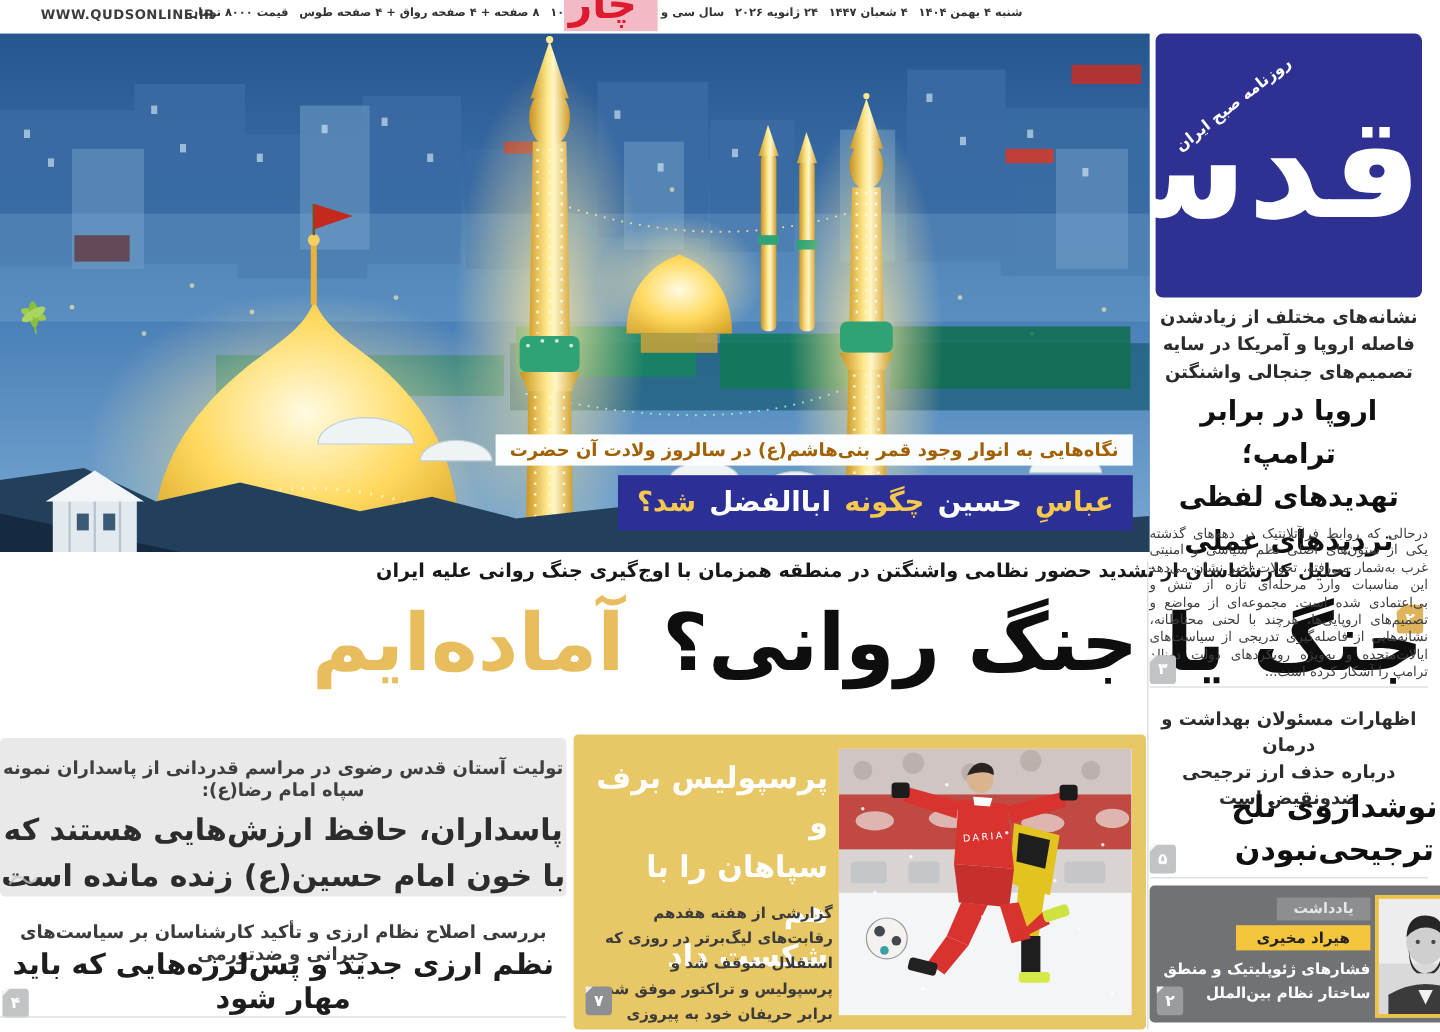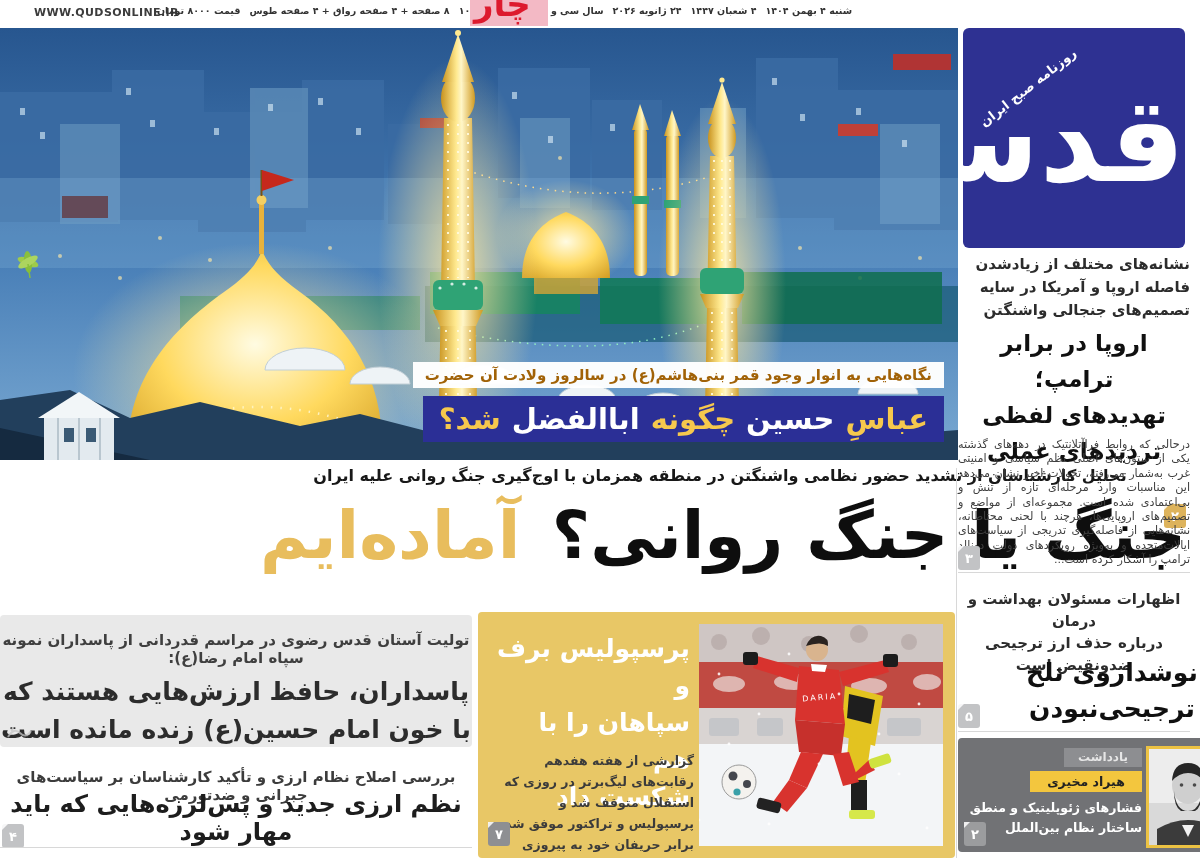--- a/index.html
+++ b/index.html
@@ -23,21 +23,21 @@
   .logo-tagline{position:absolute;left:6px;top:52px;transform:rotate(-38deg);font-size:13px;
                 font-weight:bold;white-space:nowrap;}
 
   
   .photo{position:absolute;top:28px;left:0;width:958px;height:432px;overflow:hidden;background:#2a5c9e;}
   .photo svg{display:block;}
   .photo-caption{position:absolute;right:14px;top:334px;background:rgba(255,255,255,.97);
                  padding:4px 12px;font-size:15px;font-weight:bold;color:#a16207;}
   .photo-banner{position:absolute;right:14px;top:368px;height:46px;background:#2b2f96;
                 display:flex;align-items:center;gap:11px;padding:0 16px;direction:rtl;}
-  .photo-banner span{font-size:29px;font-weight:bold;white-space:nowrap;}
+  .photo-banner span{font-size:23px;font-weight:bold;white-space:nowrap;}
   .photo-banner span:nth-child(odd){color:#f6c84d;}
   .photo-banner span:nth-child(even){color:#ffffff;}
 
   
   .main-kicker{position:absolute;top:466px;right:30px;width:900px;text-align:center;
                font-size:16px;font-weight:bold;color:#181818;}
   .main-headline-row{position:absolute;top:488px;right:14px;width:926px;display:flex;
                      direction:rtl;align-items:flex-start;gap:8px;}
   .main-headline{flex:1;display:flex;direction:rtl;justify-content:space-between;
                  font-size:66px;font-weight:bold;line-height:96px;white-space:nowrap;}
@@ -317,21 +317,21 @@
   <div class="main-headline-row">
     <div class="pbadge gold" style="margin-top:16px;">۲</div>
     <div class="main-headline">
       <span class="mh-black">جنگ یا جنگ روانی؟</span>
       <span class="mh-gold">آماده‌ایم</span>
     </div>
   </div>
 
   <div class="vline" style="left:956px;top:468px;height:390px;"></div>
 
-  <div class="rc rc-kicker" style="top:253px;text-align:right;">
+  <div class="rc rc-kicker" style="top:253px;">
     <div>نشانه‌های مختلف از زیادشدن</div>
     <div>فاصله اروپا و آمریکا در سایه</div>
     <div>تصمیم‌های جنجالی واشنگتن</div>
   </div>
   <div class="rc rc-headline" style="top:325px;">
     <div>اروپا در برابر ترامپ؛</div>
     <div>تهدیدهای لفظی</div>
     <div>تردیدهای عملی</div>
   </div>
   <div class="rc rc-body" style="top:438px;">درحالی که روابط فراآتلانتیک در دهه‌های گذشته یکی از ستون‌های اصلی نظم سیاسی و امنیتی غرب به‌شمار می‌رفته، تحولات اخیر نشان می‌دهد این مناسبات وارد مرحله‌ای تازه از تنش و بی‌اعتمادی شده است. مجموعه‌ای از مواضع و تصمیم‌های اروپایی‌ها، هرچند با لحنی محتاطانه، نشانه‌هایی از فاصله‌گیری تدریجی از سیاست‌های ایالات‌متحده و به‌ویژه رویکردهای دولت دونالد ترامپ را آشکار کرده است...</div>

